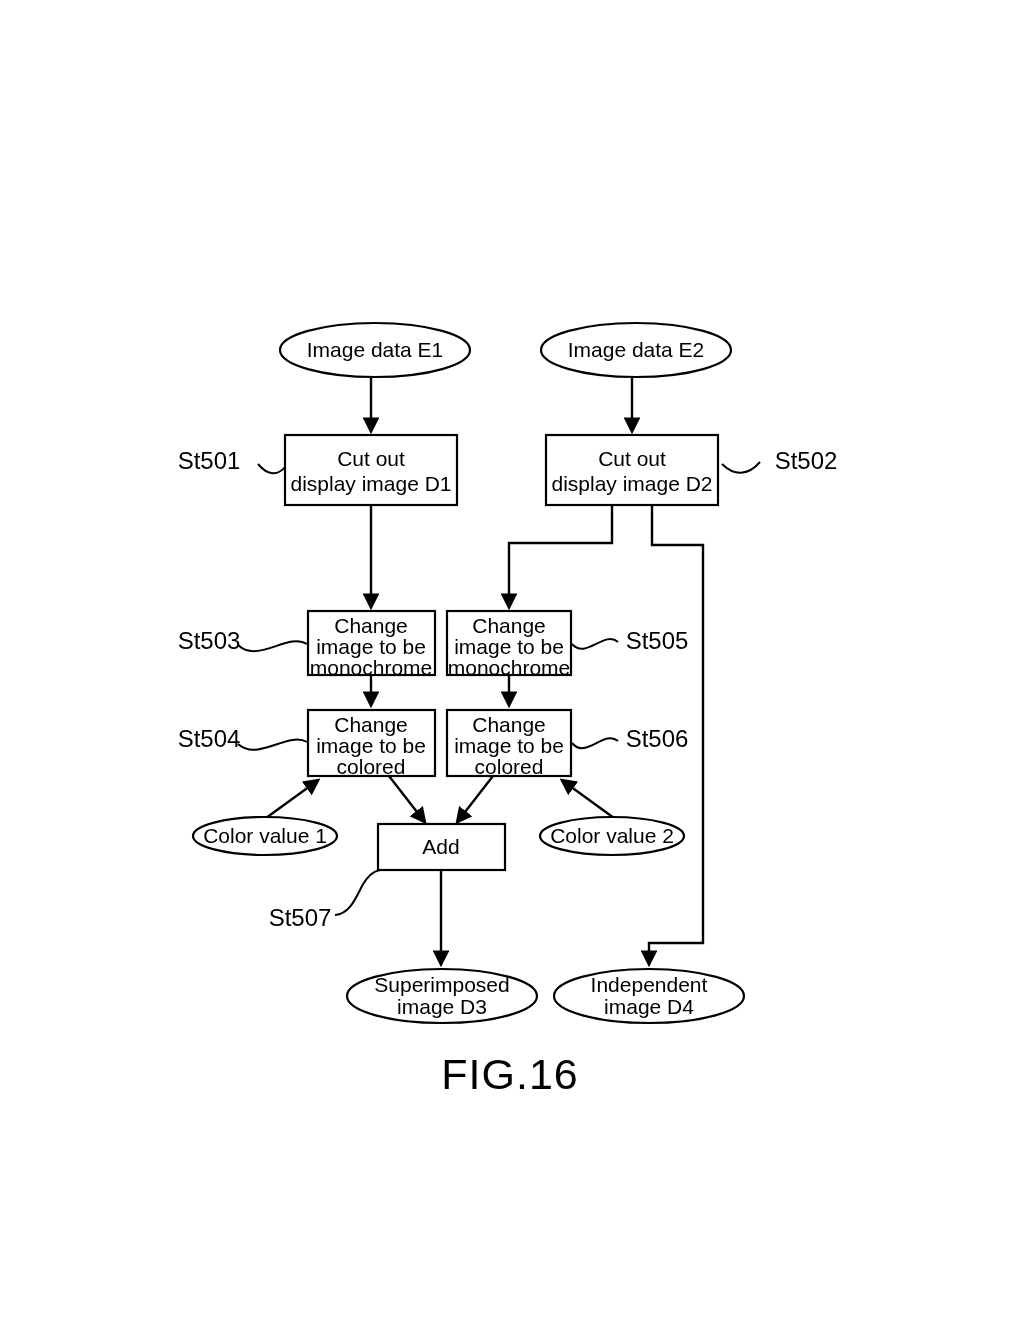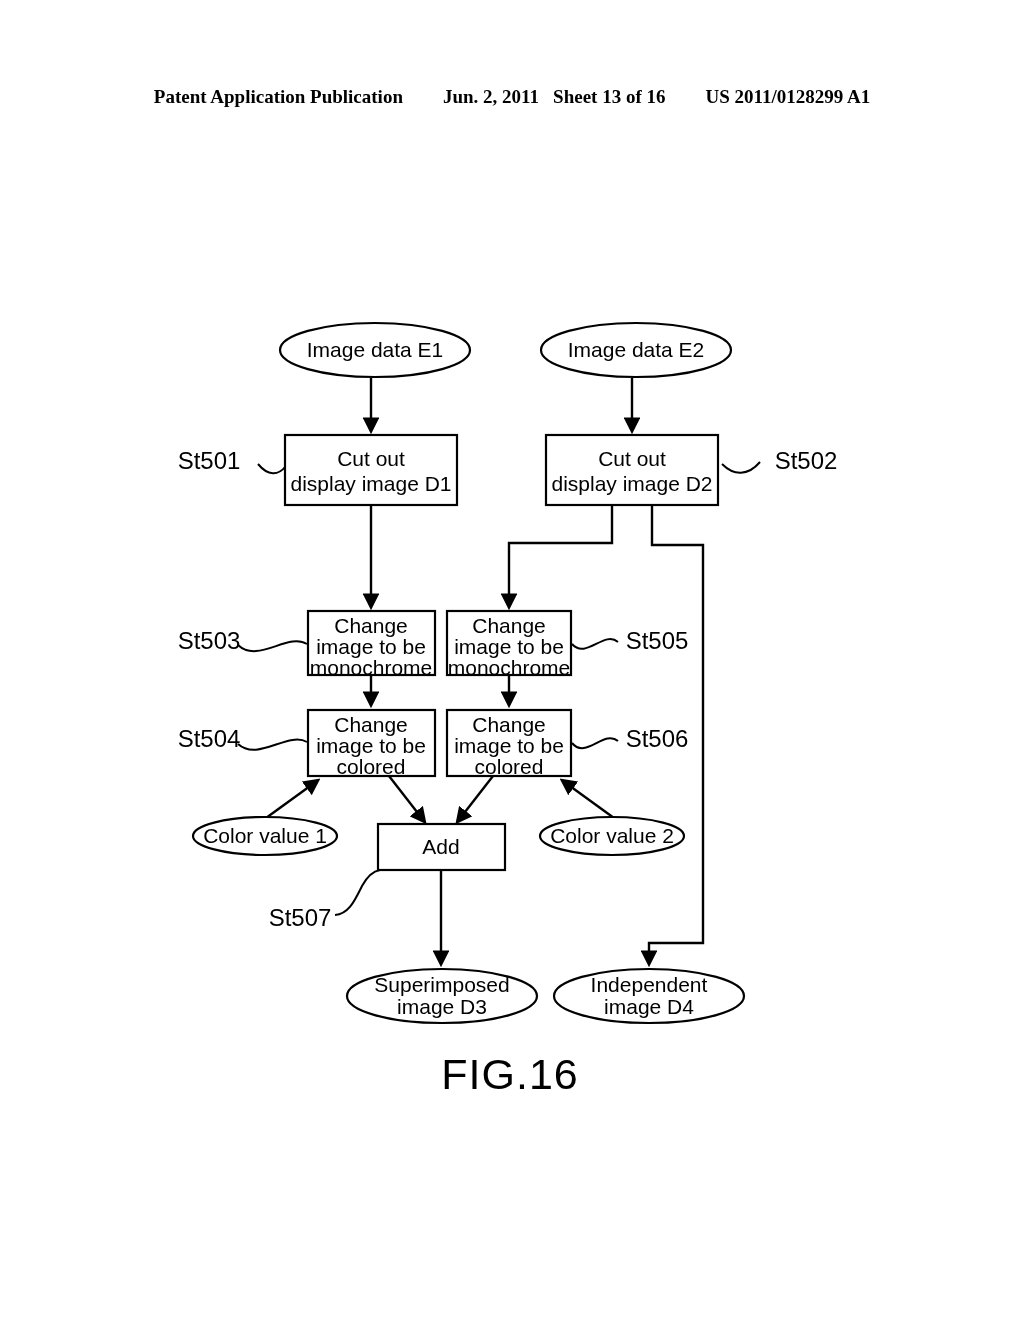--- a/index.html
+++ b/index.html
@@ -87,26 +87,20 @@
     stroke: #000000;
     stroke-width: 2.0;
     fill: none;
   }
 </style>
 </head>
 <body>
 
 <div id="page">
 
-  <div class="header">
-    <span class="h-pub">Patent Application Publication</span>
-    <span class="h-date">Jun. 2, 2011</span>
-    <span class="h-sheet">Sheet 13 of 16</span>
-    <span class="h-num">US 2011/0128299 A1</span>
-  </div>
 
   <svg id="diagram" viewBox="0 0 1024 1320">
     <defs>
       <marker id="arrow" viewBox="0 0 12 12" refX="9" refY="6" markerWidth="7" markerHeight="7" orient="auto-start-reverse">
         <path d="M 0 0 L 12 6 L 0 12 z" fill="#000"></path>
       </marker>
     </defs>
 
     <line class="conn" x1="371" y1="378" x2="371" y2="430" marker-end="url(#arrow)"></line>
 

